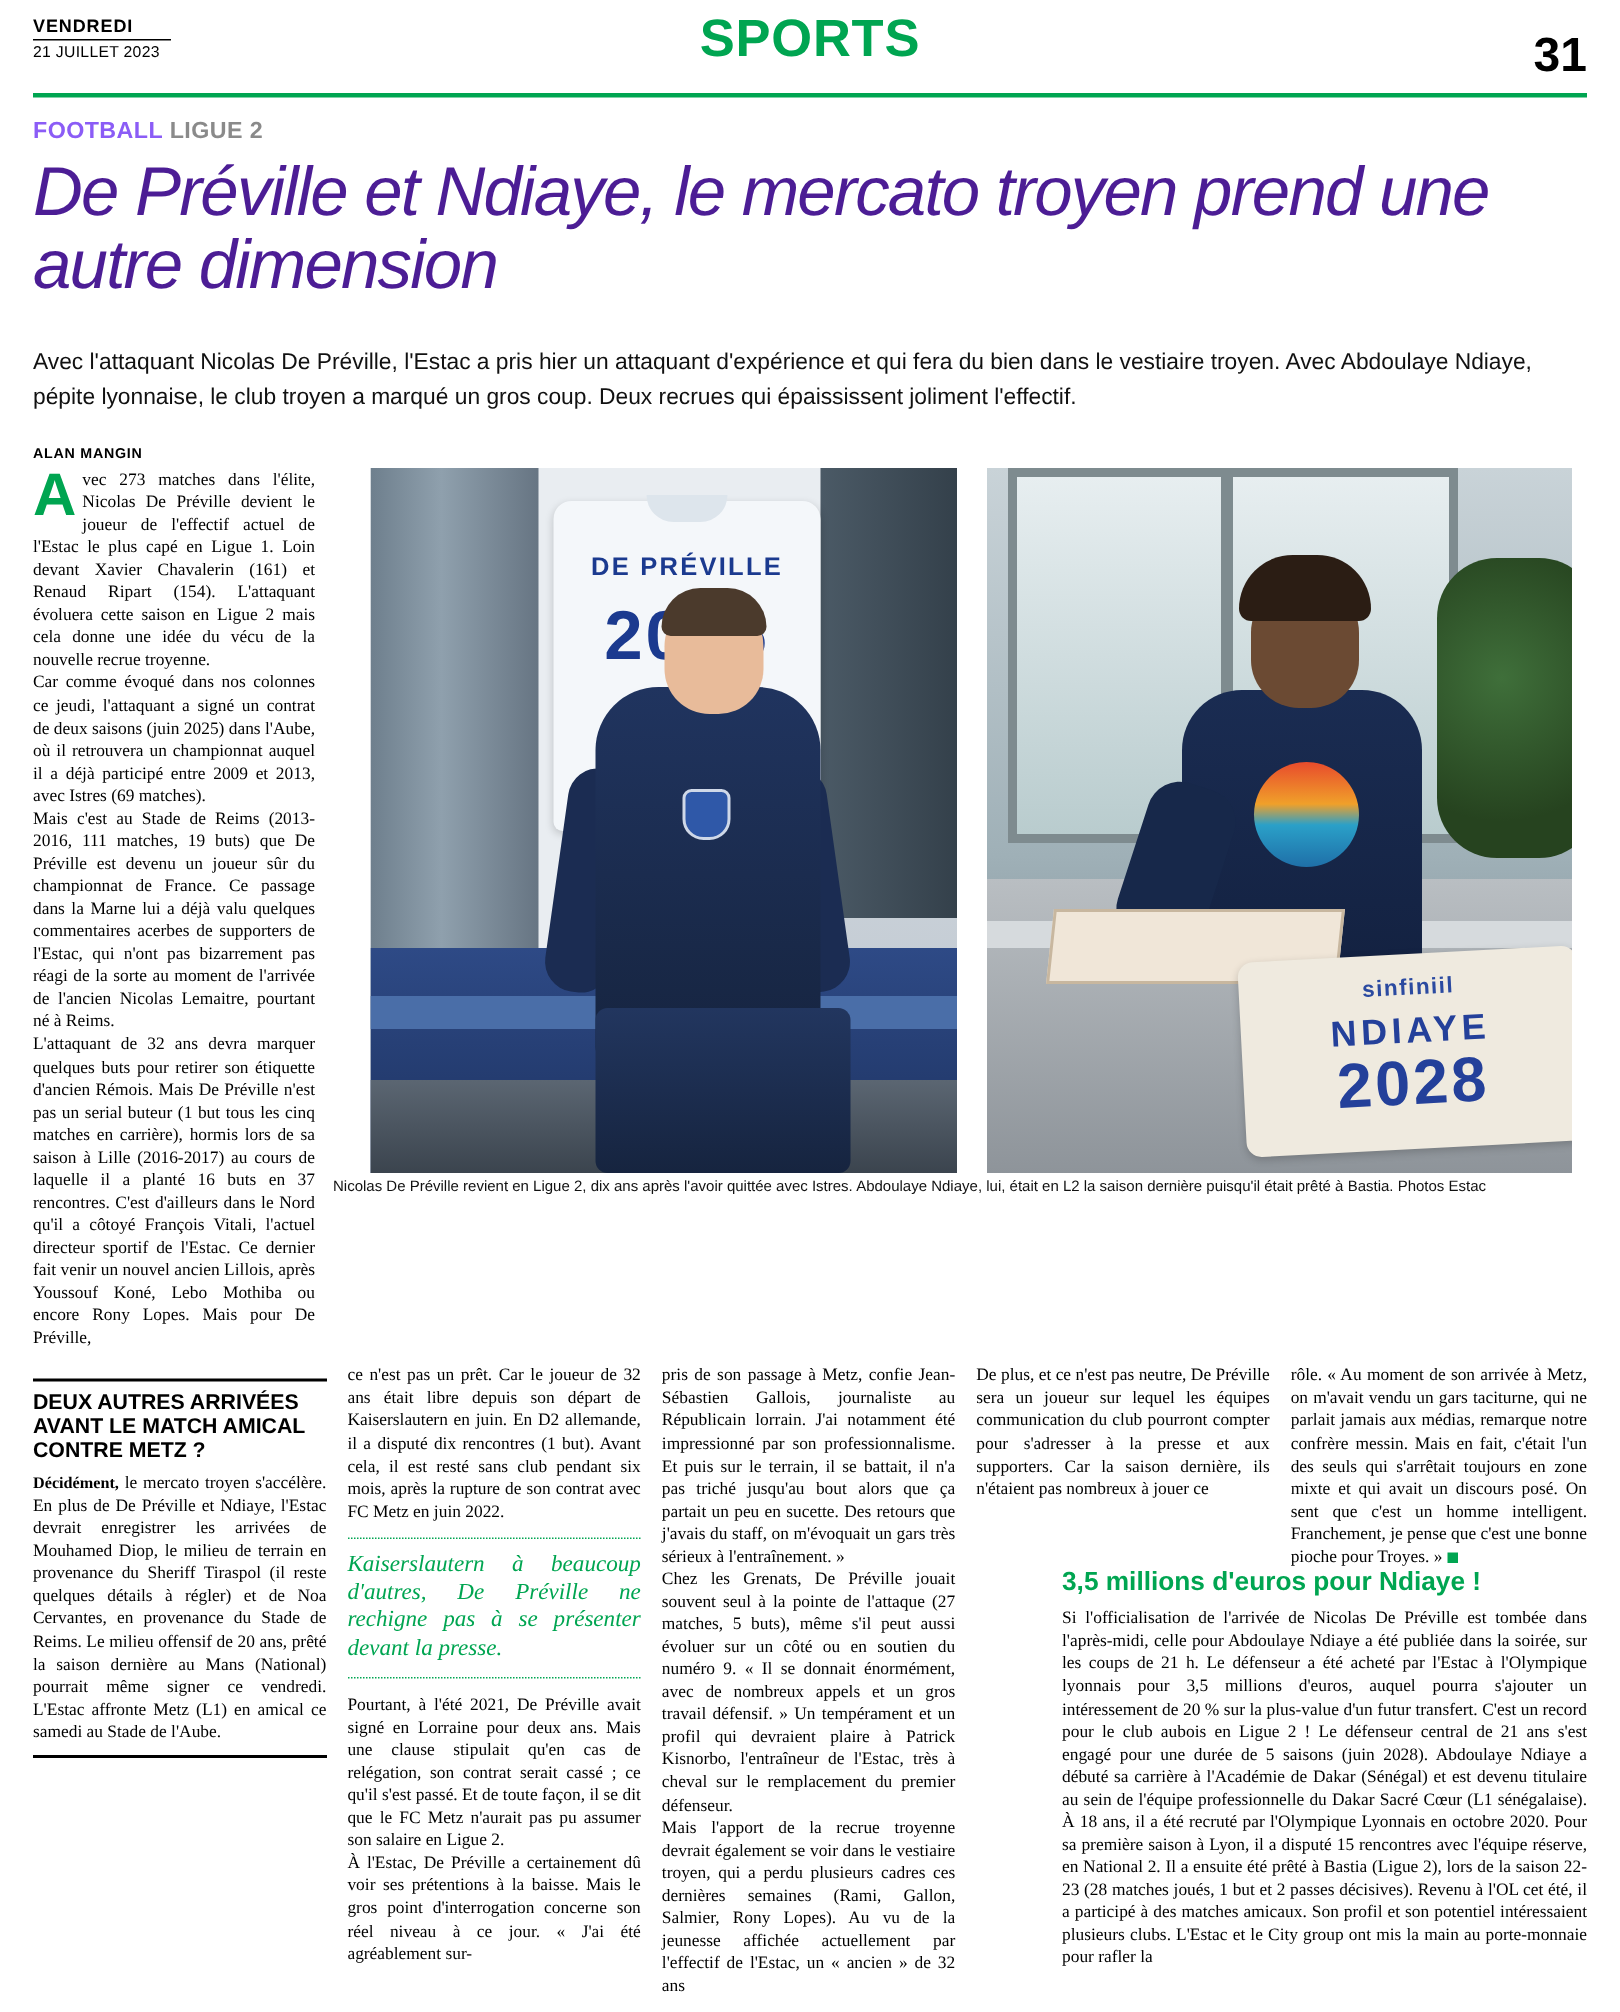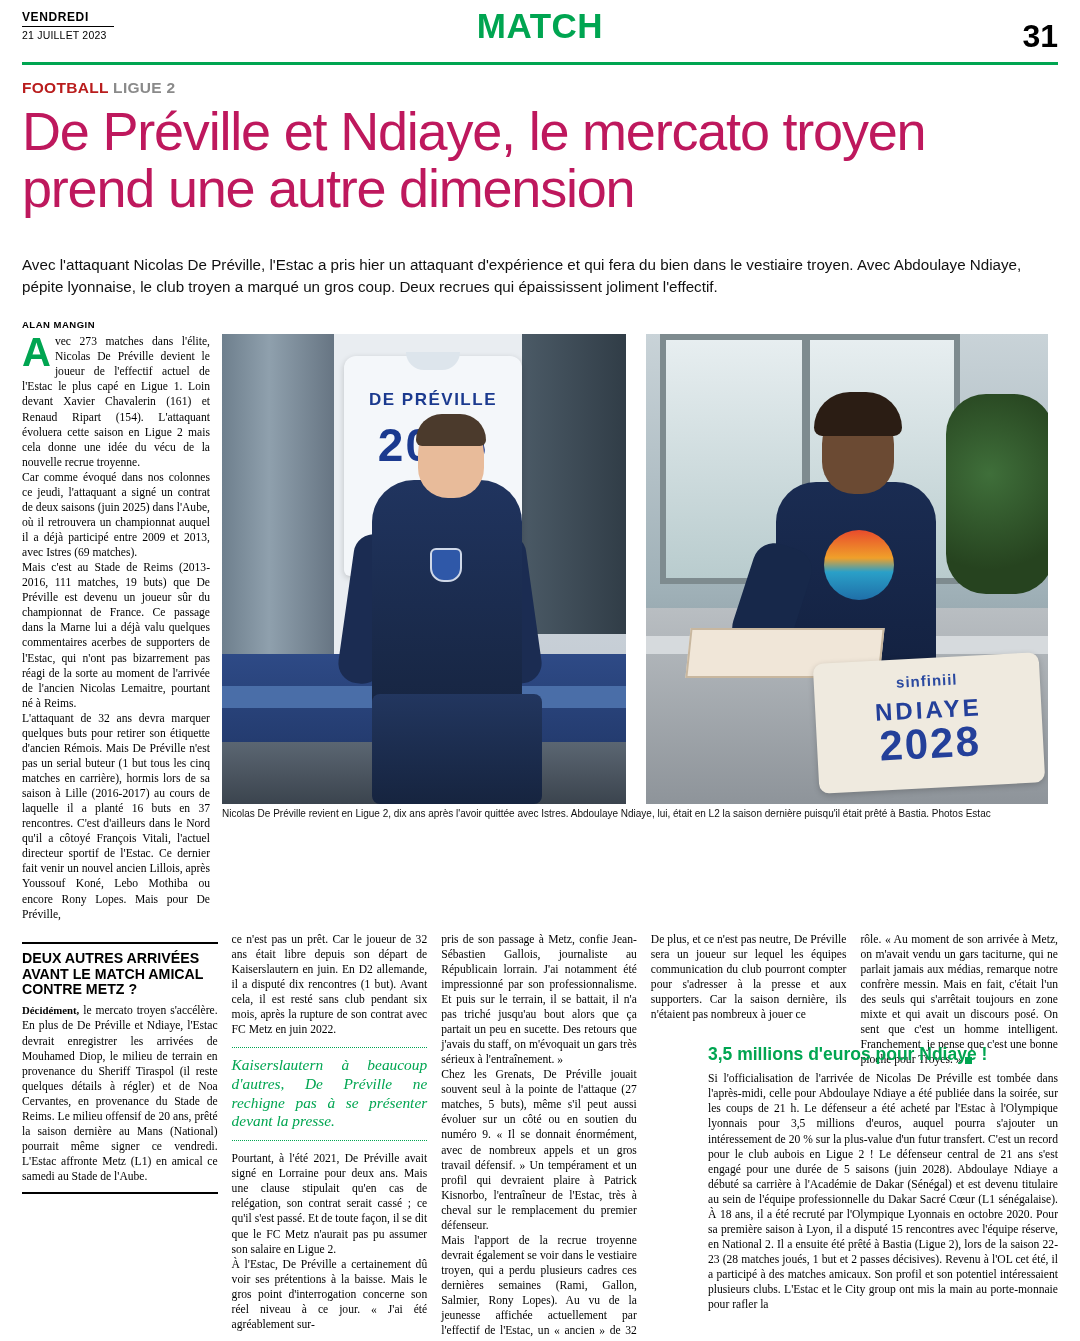--- a/index.html
+++ b/index.html
@@ -76,31 +76,32 @@
   }
 
   
   .kicker {
     font-family: "Liberation Sans", sans-serif;
     font-weight: bold;
     font-size: 15.5px;
     letter-spacing: 0.3px;
     margin-top: 14px;
   }
-  .kicker .k1 { color: #b91c1c; }
+  .kicker .k1 { color: #8b5cf6; }
   .kicker .k2 { color: #8a8a8a; }
 
   .headline {
     font-family: "Liberation Sans", sans-serif;
     font-weight: normal;
-    font-size: 54px;
+    font-size: 46px;
     line-height: 1.06;
     letter-spacing: -1.2px;
     margin-top: 6px;
-    color: #be185d;
+    color: #4c1d95;
+    font-style: italic;
   }
 
   .standfirst {
     font-family: "Liberation Sans", sans-serif;
     font-size: 15.2px;
     line-height: 1.5;
     margin-top: 16px;
     color: #111;
     max-width: 1030px;
   }
@@ -123,20 +124,21 @@
     width: 200px;
     padding-right: 12px;
     box-sizing: border-box;
   }
   .photos {
     width: 826px;
   }
   .photo-row {
     display: flex;
     gap: 20px;
+    margin-left: 25px;
   }
   .photo {
     position: relative;
     overflow: hidden;
   }
   .photo-a { width: 410px; height: 470px; }
   .photo-b { width: 408px; height: 470px; }
 
   .caption {
     font-family: "Liberation Sans", sans-serif;
@@ -270,21 +272,21 @@
 <body>
 
 <div class="page">
 
   <div class="masthead">
     <div class="date-block">
       <div class="date-day">VENDREDI</div>
       <div class="date-rule"></div>
       <div class="date-full">21 JUILLET 2023</div>
     </div>
-    <div class="section-title">MATCH</div>
+    <div class="section-title">SPORTS</div>
     <div class="page-number">31</div>
   </div>
   <div class="green-rule"></div>
 
   <div class="kicker">
     <span class="k1">FOOTBALL</span>
     <span class="k2">LIGUE 2</span>
   </div>
 
   <h1 class="headline">De Préville et Ndiaye, le mercato troyen prend une autre dimension</h1>

